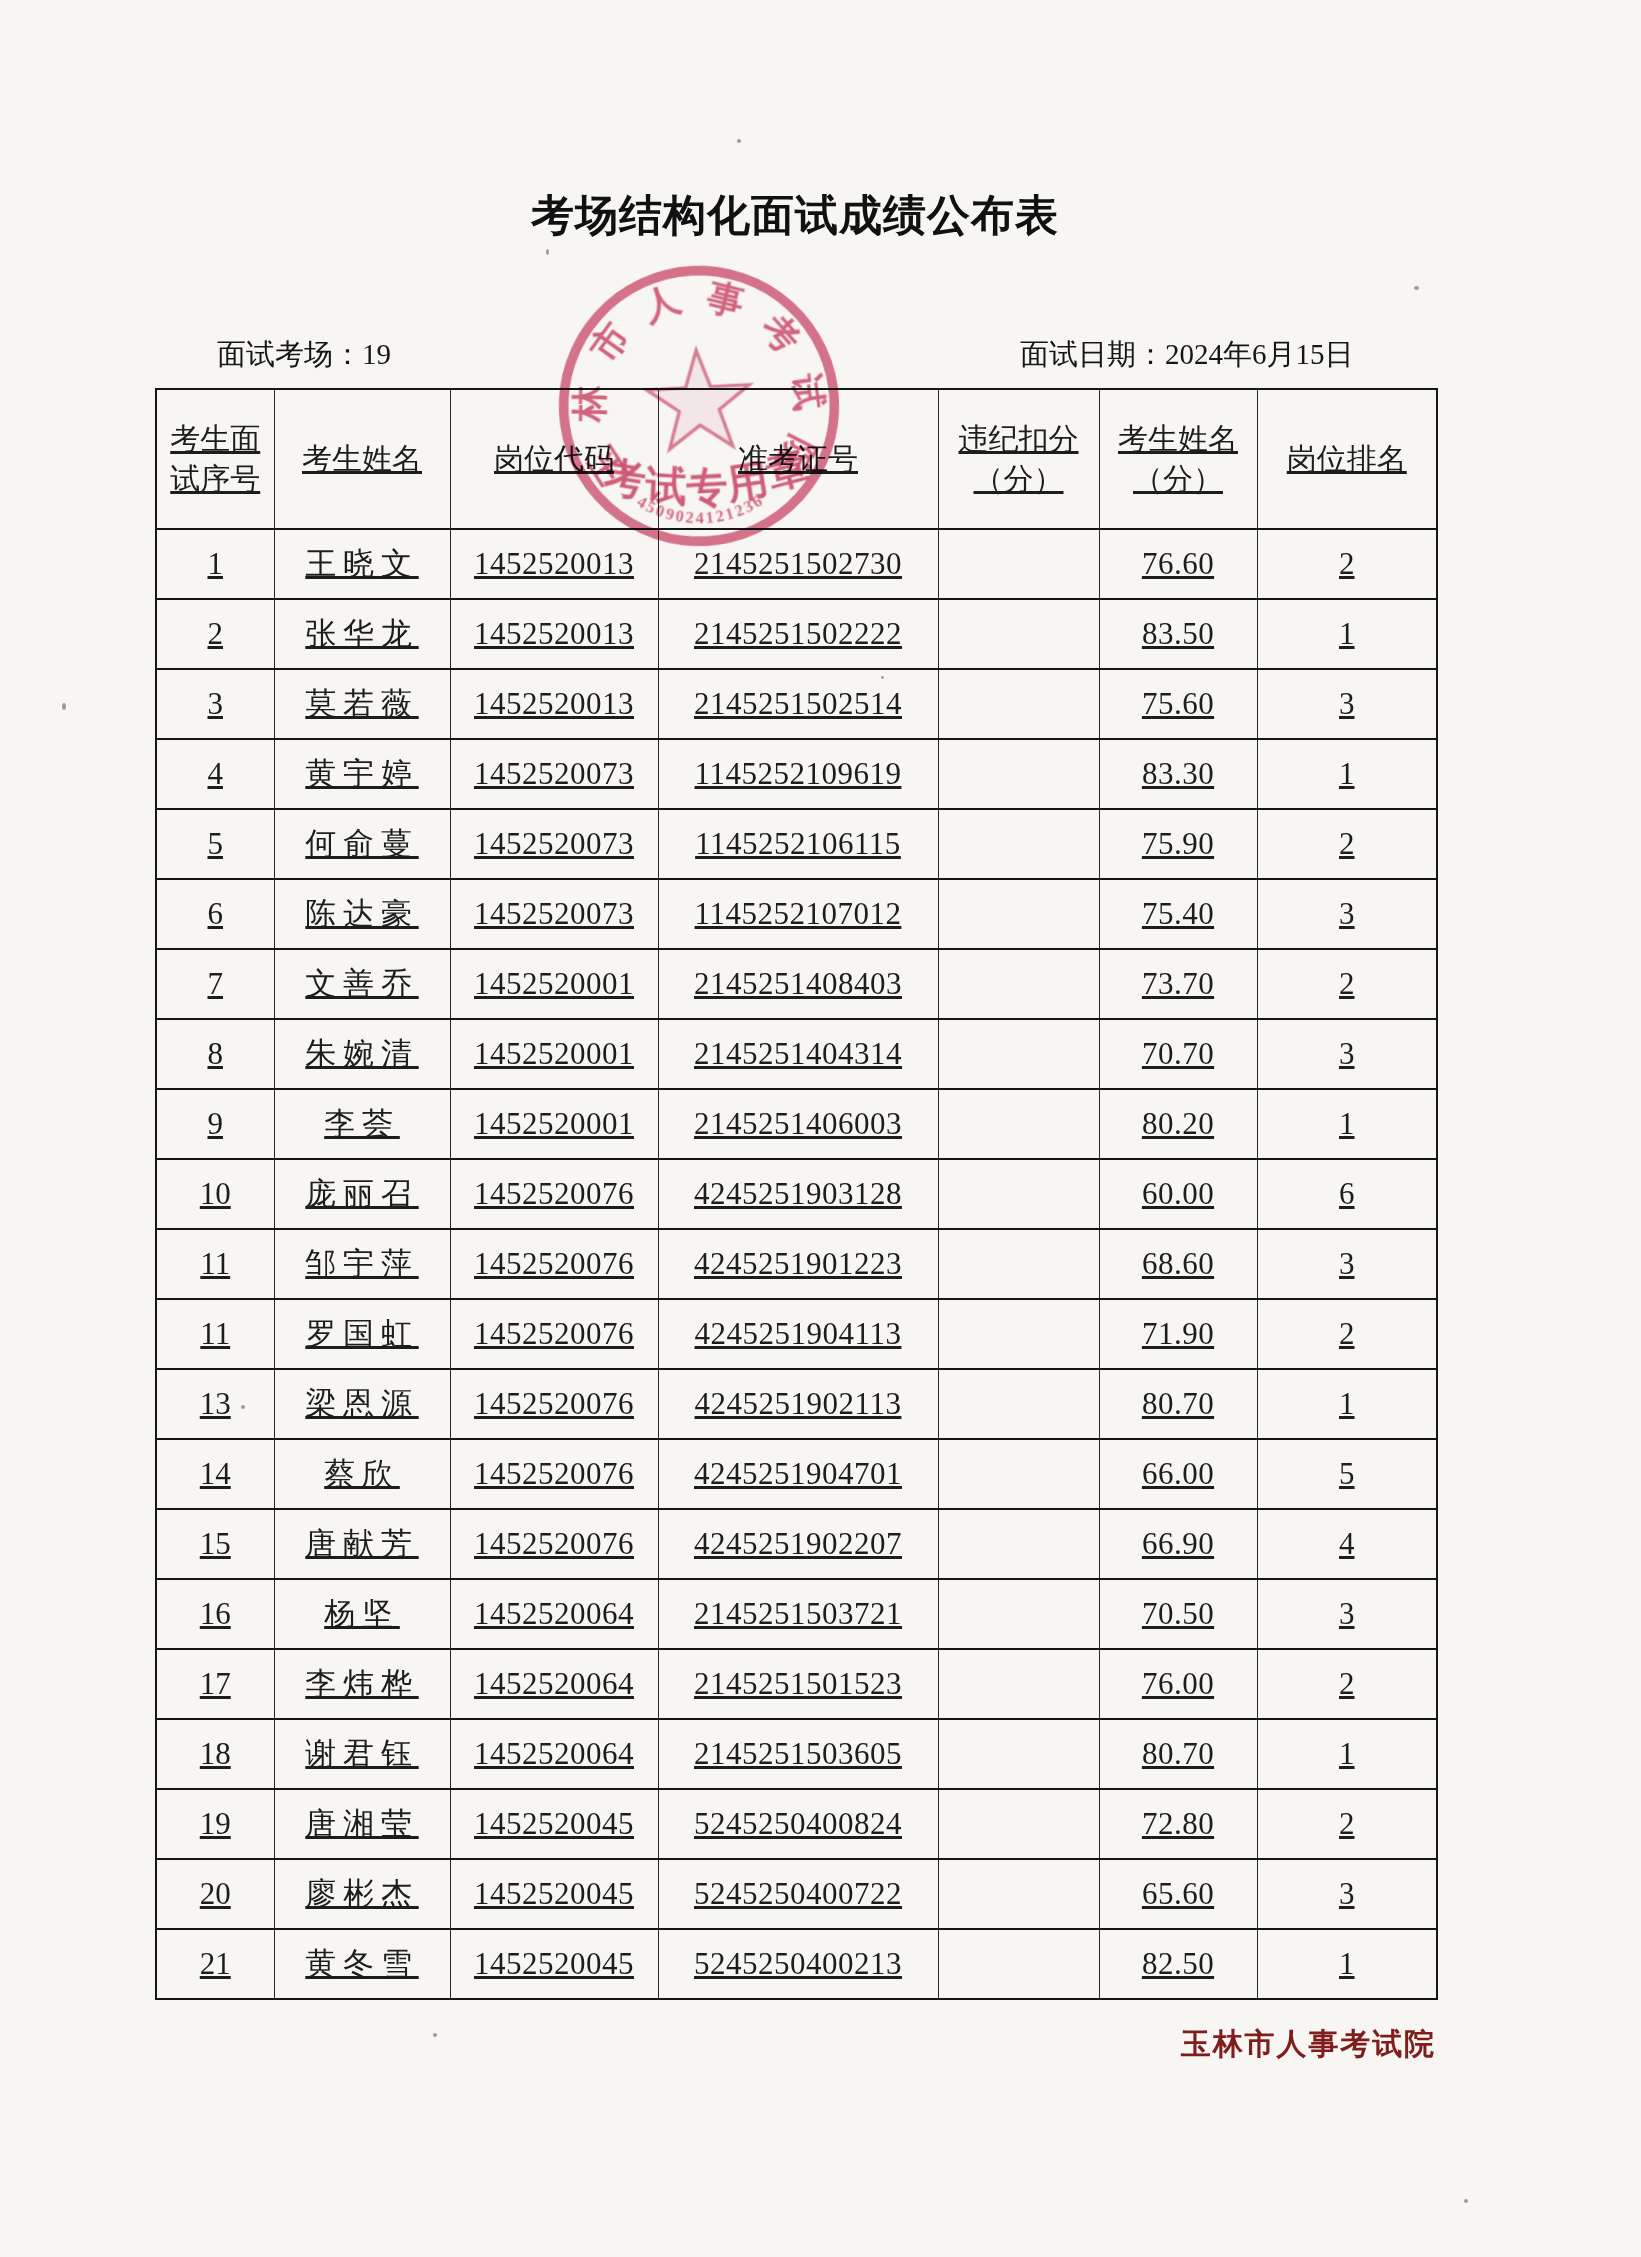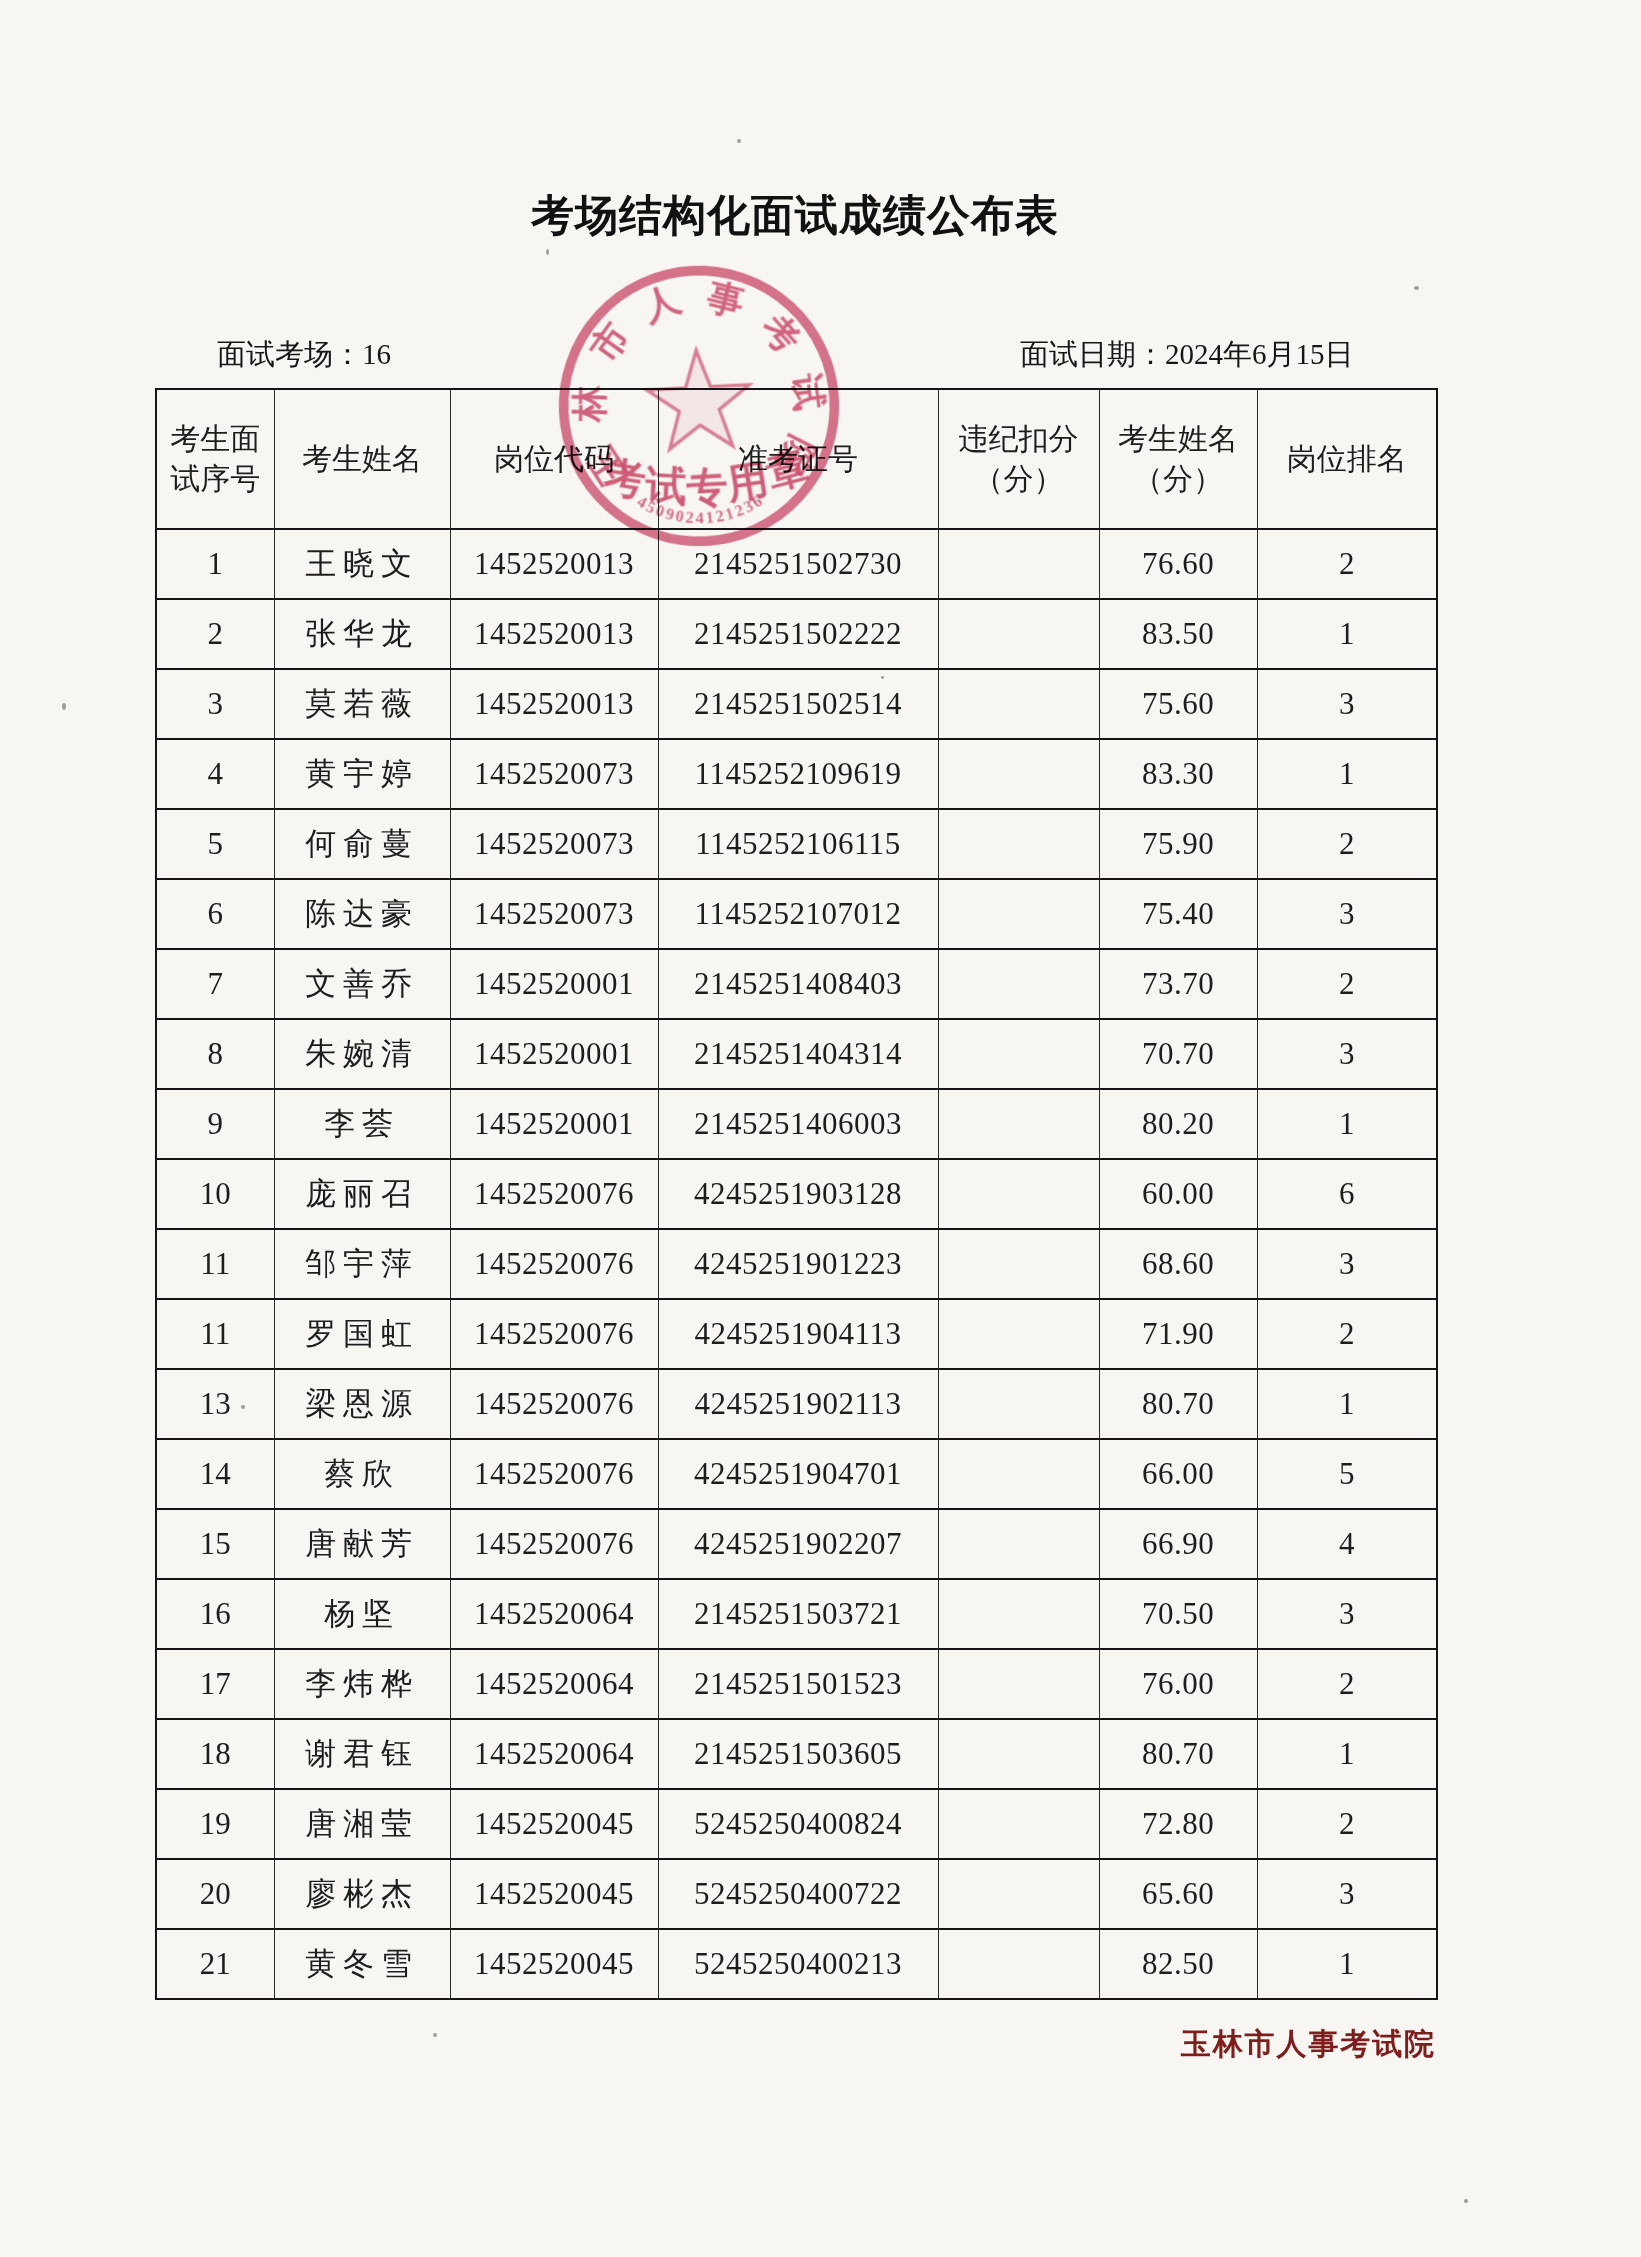--- a/index.html
+++ b/index.html
@@ -13,20 +13,21 @@
     text-align:center;font-size:43px;font-weight:700;letter-spacing:1px;
     font-family:"Liberation Sans","DejaVu Sans",sans-serif;color:#111;
   }
   .meta-label{position:absolute;top:335px;font-size:29px;color:#161616;}
   .room{left:217px;}
   .date{left:1020px;}
   table.results{
     position:absolute;left:155px;top:388px;width:1280px;
     border-collapse:collapse;table-layout:fixed;
     border:2.9px solid #161616;
+    text-decoration:underline;
   }
   table.results th,table.results td{
     border-left:1.9px solid #272727;border-right:1.9px solid #272727;
     border-bottom:2.9px solid #151515;
     text-align:center;vertical-align:middle;
     padding:0;overflow:hidden;
   }
   table.results th{
     height:138px;font-weight:400;font-size:30px;line-height:1.35;
     white-space:pre-line;
@@ -46,21 +47,21 @@
   }
   .speck{position:absolute;background:#55544e;border-radius:50%;opacity:0.55;}
 </style>
 </head>
 <body>
 
 <div class="page">
 
   <h1 class="title">考场结构化面试成绩公布表</h1>
 
-  <span class="meta-label room">面试考场：16</span>
+  <span class="meta-label room">面试考场：19</span>
   <span class="meta-label date">面试日期：2024年6月15日</span>
 
   <table class="results">
     <colgroup>
       <col style="width:118px">
         <col style="width:176px">
         <col style="width:208px">
       <col style="width:280px">
         <col style="width:161px">
         <col style="width:158px">

